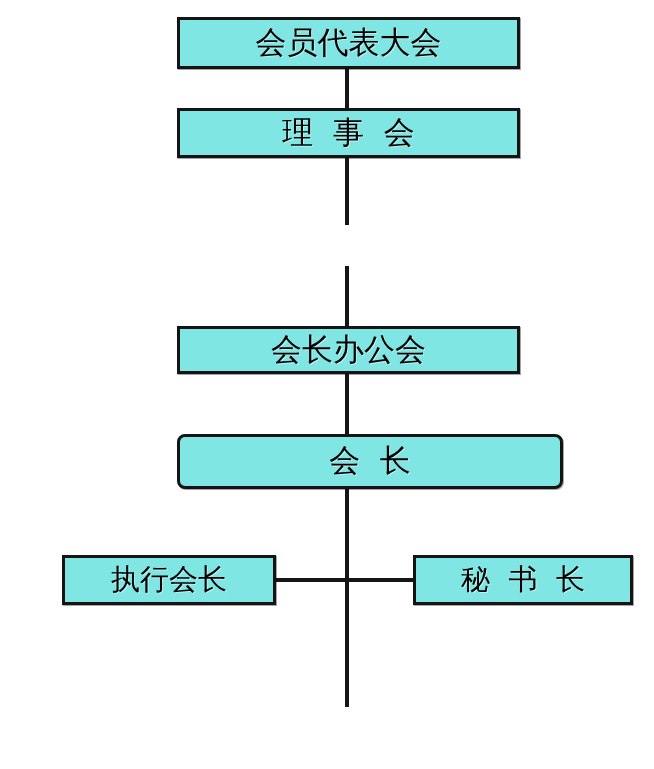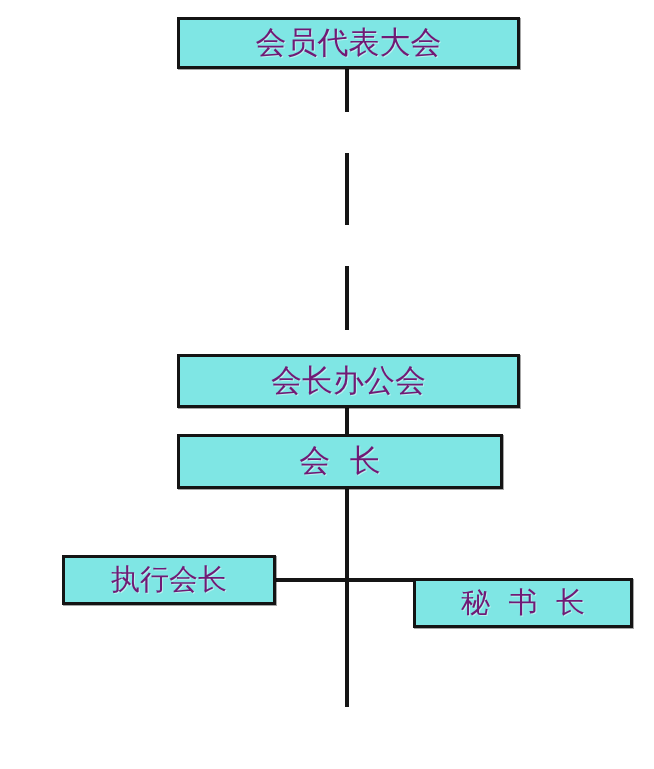--- a/index.html
+++ b/index.html
@@ -36,21 +36,21 @@
     background: #7fe6e4;
     border: 3px solid #141414;
     display: flex;
     align-items: center;
     justify-content: center;
     z-index: 3;
     box-shadow: 1px 1px 0 rgba(0,0,0,0.35);
   }
   .node-label {
     font-family: "DejaVu Serif", "Liberation Serif", serif;
-    color: #701a75;
+    color: #000000;
     font-size: 31px;
     line-height: 1;
     white-space: pre;
     letter-spacing: 0px;
     text-shadow: 1px 1px 0 rgba(255,255,255,0.45);
     font-weight: 400;
     transform: translateY(-1px);
   }
   .node-label.sm {
     font-size: 29px;
@@ -72,32 +72,35 @@
   <div class="spine" style="left:345px; top:485px; height:222px;"></div>
 
   <div class="hconn" style="left:265px; top:578px; width:84px;"></div>
 
   <div class="hconn" style="left:345px; top:578px; width:71px;"></div>
 
   <div class="node" style="left:177px; top:17px; width:343px; height:52px;">
     <span class="node-label">会员代表大会</span>
   </div>
 
+  <div class="node" style="left:177px; top:108px; width:343px; height:50px;">
+    <span class="node-label">理  事  会</span>
+  </div>
 
 
-  <div class="node" style="left:177px; top:326px; width:343px; height:54px;margin-top:28px;">
+  <div class="node" style="left:177px; top:326px; width:343px; height:48px;">
     <span class="node-label">会长办公会</span>
   </div>
 
-  <div class="node" style="left:177px; top:434px; width:326px; height:55px;">
+  <div class="node" style="left:177px; top:434px; width:386px; height:55px;border-radius:8px;">
     <span class="node-label">会  长</span>
   </div>
 
   <div class="node" style="left:42px; top:555px; width:214px; height:50px;margin-left:20px;">
     <span class="node-label sm">执行会长</span>
   </div>
 
-  <div class="node" style="left:413px; top:578px; width:220px; height:50px;">
+  <div class="node" style="left:413px; top:555px; width:220px; height:50px;">
     <span class="node-label sm">秘  书  长</span>
   </div>
 
 
 </div>
 
 </body></html>

